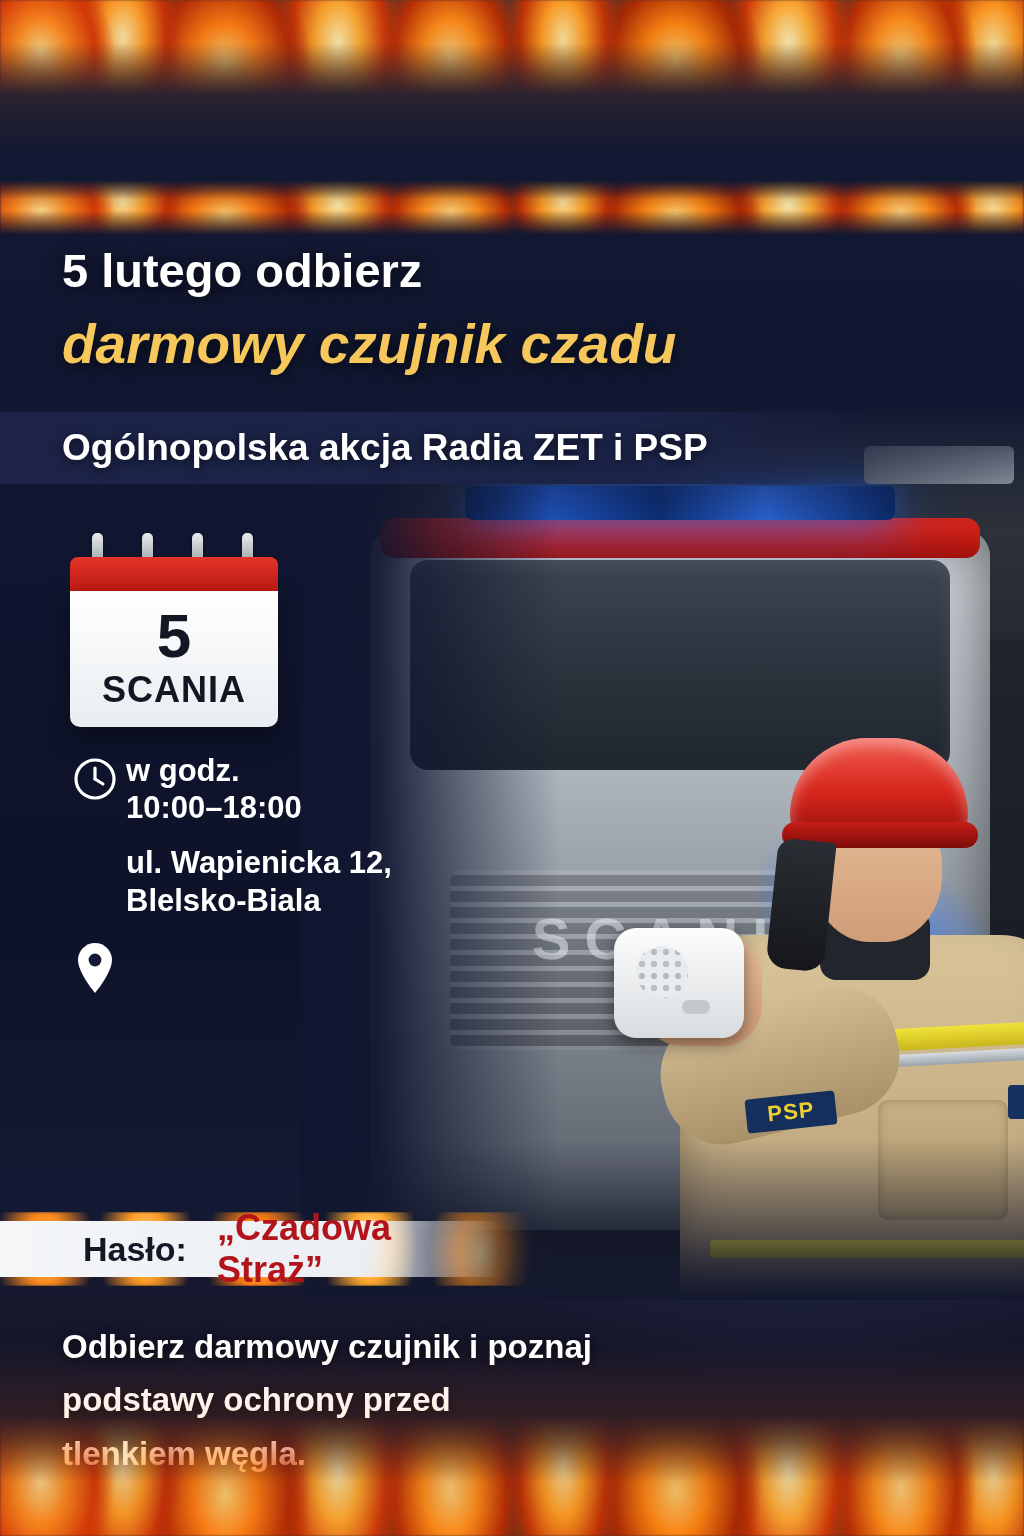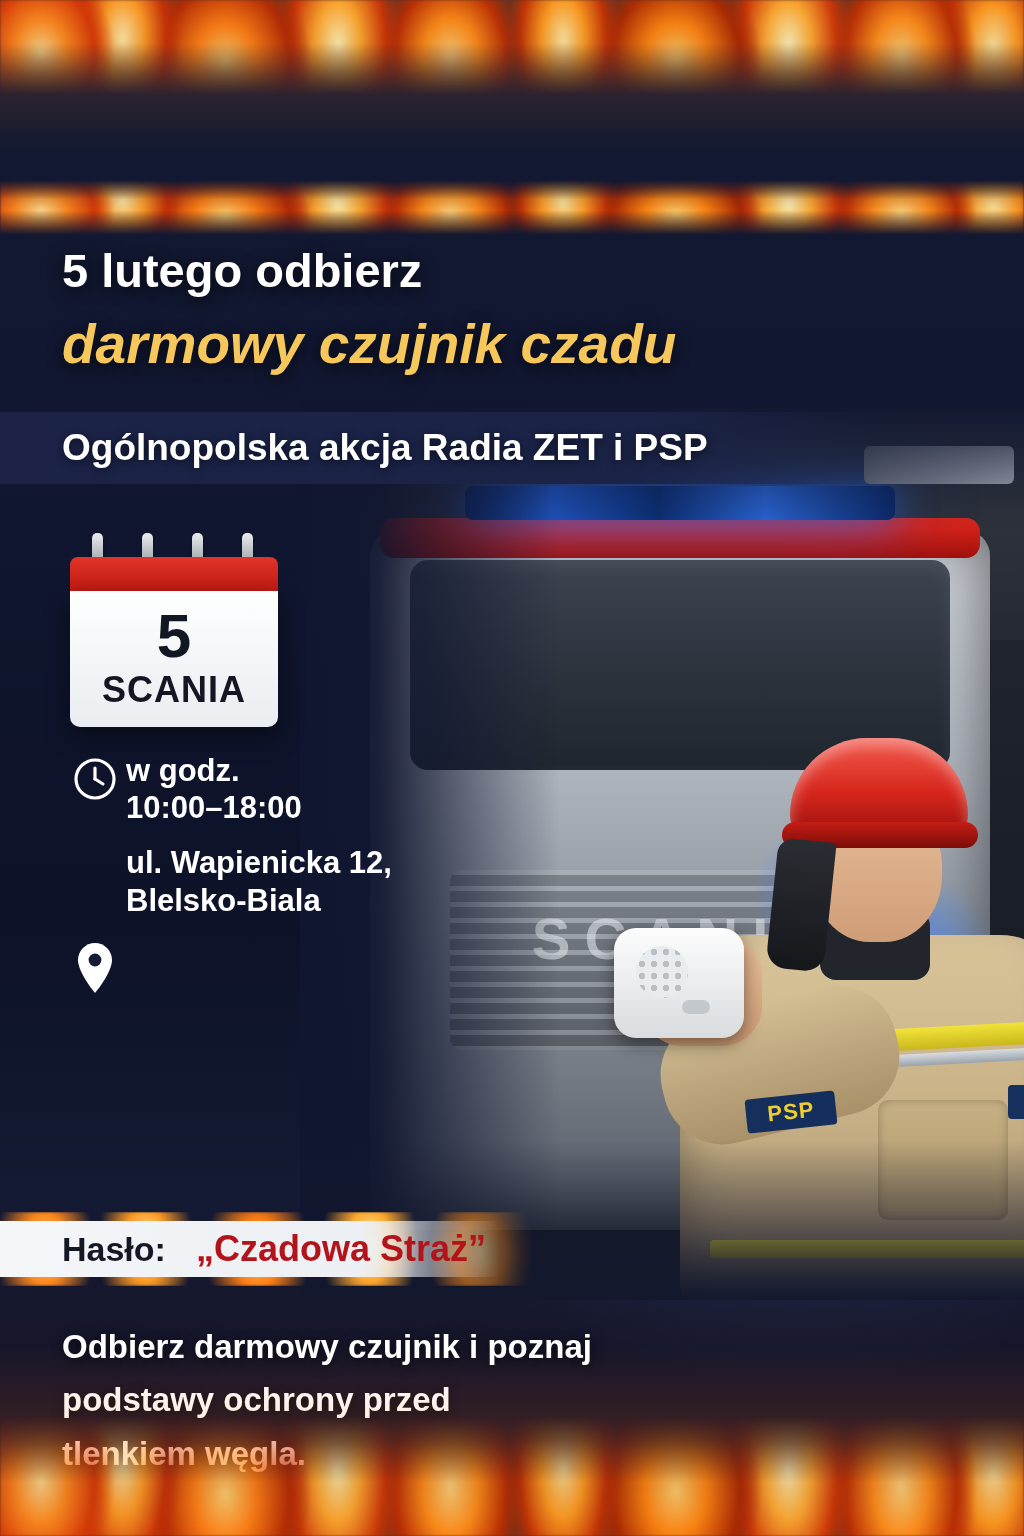--- a/index.html
+++ b/index.html
@@ -324,21 +324,21 @@
     filter:blur(1px);
     -webkit-mask-image:linear-gradient(90deg,rgba(0,0,0,1) 0 72%, rgba(0,0,0,0) 100%);
             mask-image:linear-gradient(90deg,rgba(0,0,0,1) 0 72%, rgba(0,0,0,0) 100%);
   }
   .haslo-plate{
     position:absolute; left:0; top:9px; width:500px; height:56px;
     background:linear-gradient(90deg,#f4f6f8 0%,#eceff3 72%, rgba(240,243,246,0) 100%);
     display:flex; align-items:center;
   }
   .haslo-plate .lbl{
-    padding-left:62px; font-size:34px; font-weight:700; color:#141824;
+    padding-left:83px; font-size:34px; font-weight:700; color:#141824;
   }
   .haslo-plate .val{
     font-size:36px; font-weight:800; color:#b3141b; padding-left:2px;margin-left:28px;
   }
 
   
   .footer{
     position:absolute; left:62px; top:1320px; width:640px;
     font-size:33px; line-height:1.62; font-weight:700; color:#ffffff;
     text-shadow:0 2px 12px rgba(0,0,0,.7);

